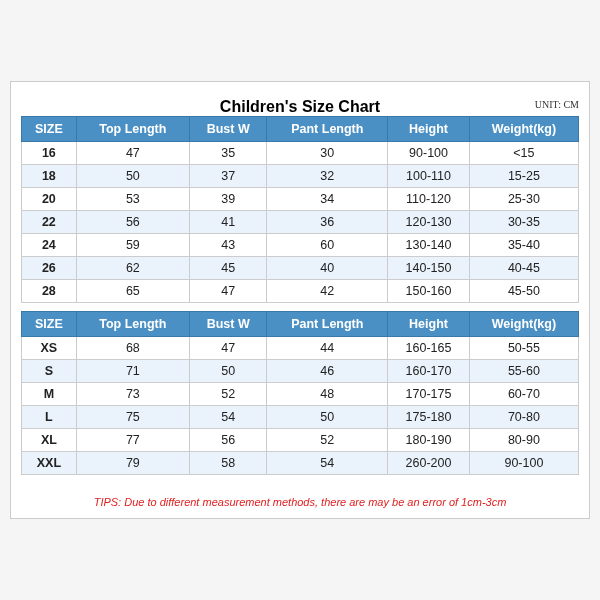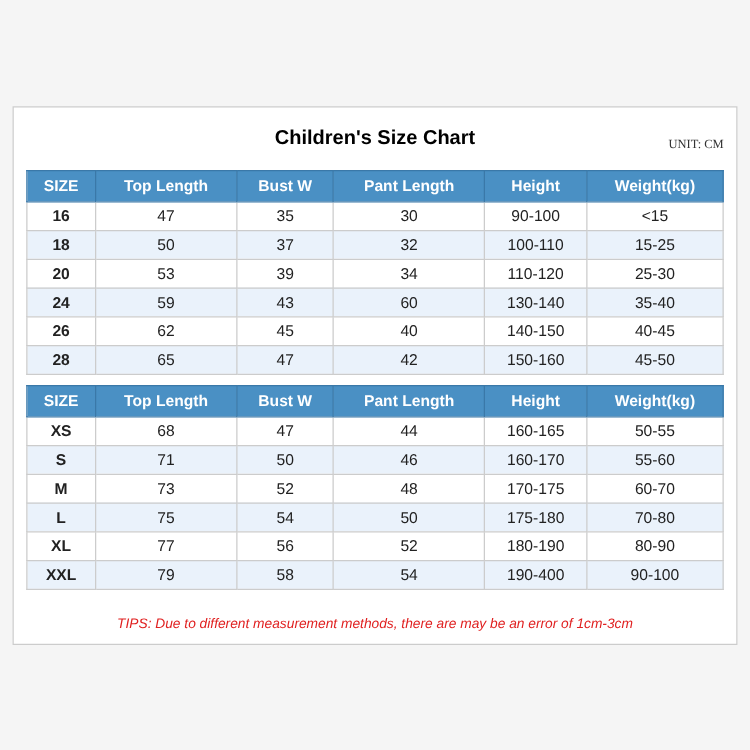--- a/index.html
+++ b/index.html
@@ -14,21 +14,21 @@
     }
     .chart-container {
       background: #fff;
       border: 1px solid #ccc;
       width: 580px;
       padding: 10px;
     }
     .section-title-row {
       text-align: center;
       position: relative;
-      padding: 6px 0 16px 0;
+      padding: 6px 0 0 0;
     }
     .section-title-row h2 {
       font-size: 16px;
       font-weight: bold;
     }
     .unit-label {
       position: absolute;
       right: 0;
       top: 50%;
       transform: translateY(-50%);
@@ -116,20 +116,28 @@
         </tr>
         <tr>
           <td>20</td>
           <td>53</td>
           <td>39</td>
           <td>34</td>
           <td>110-120</td>
           <td>25-30</td>
         </tr>
         <tr>
+          <td>22</td>
+          <td>56</td>
+          <td>41</td>
+          <td>36</td>
+          <td>120-130</td>
+          <td>30-35</td>
+        </tr>
+        <tr>
           <td>24</td>
           <td>59</td>
           <td>43</td>
           <td>60</td>
           <td>130-140</td>
           <td>35-40</td>
         </tr>
         <tr>
           <td>26</td>
           <td>62</td>
@@ -202,21 +210,21 @@
           <td>56</td>
           <td>52</td>
           <td>180-190</td>
           <td>80-90</td>
         </tr>
         <tr>
           <td>XXL</td>
           <td>79</td>
           <td>58</td>
           <td>54</td>
-          <td>190-400</td>
+          <td>260-200</td>
           <td>90-100</td>
         </tr>
       </tbody>
   </table>
 
   <div class="tips-row">TIPS: Due to different measurement methods, there are may be an error of 1cm-3cm</div>
 
 </div>
 
 </body></html>

